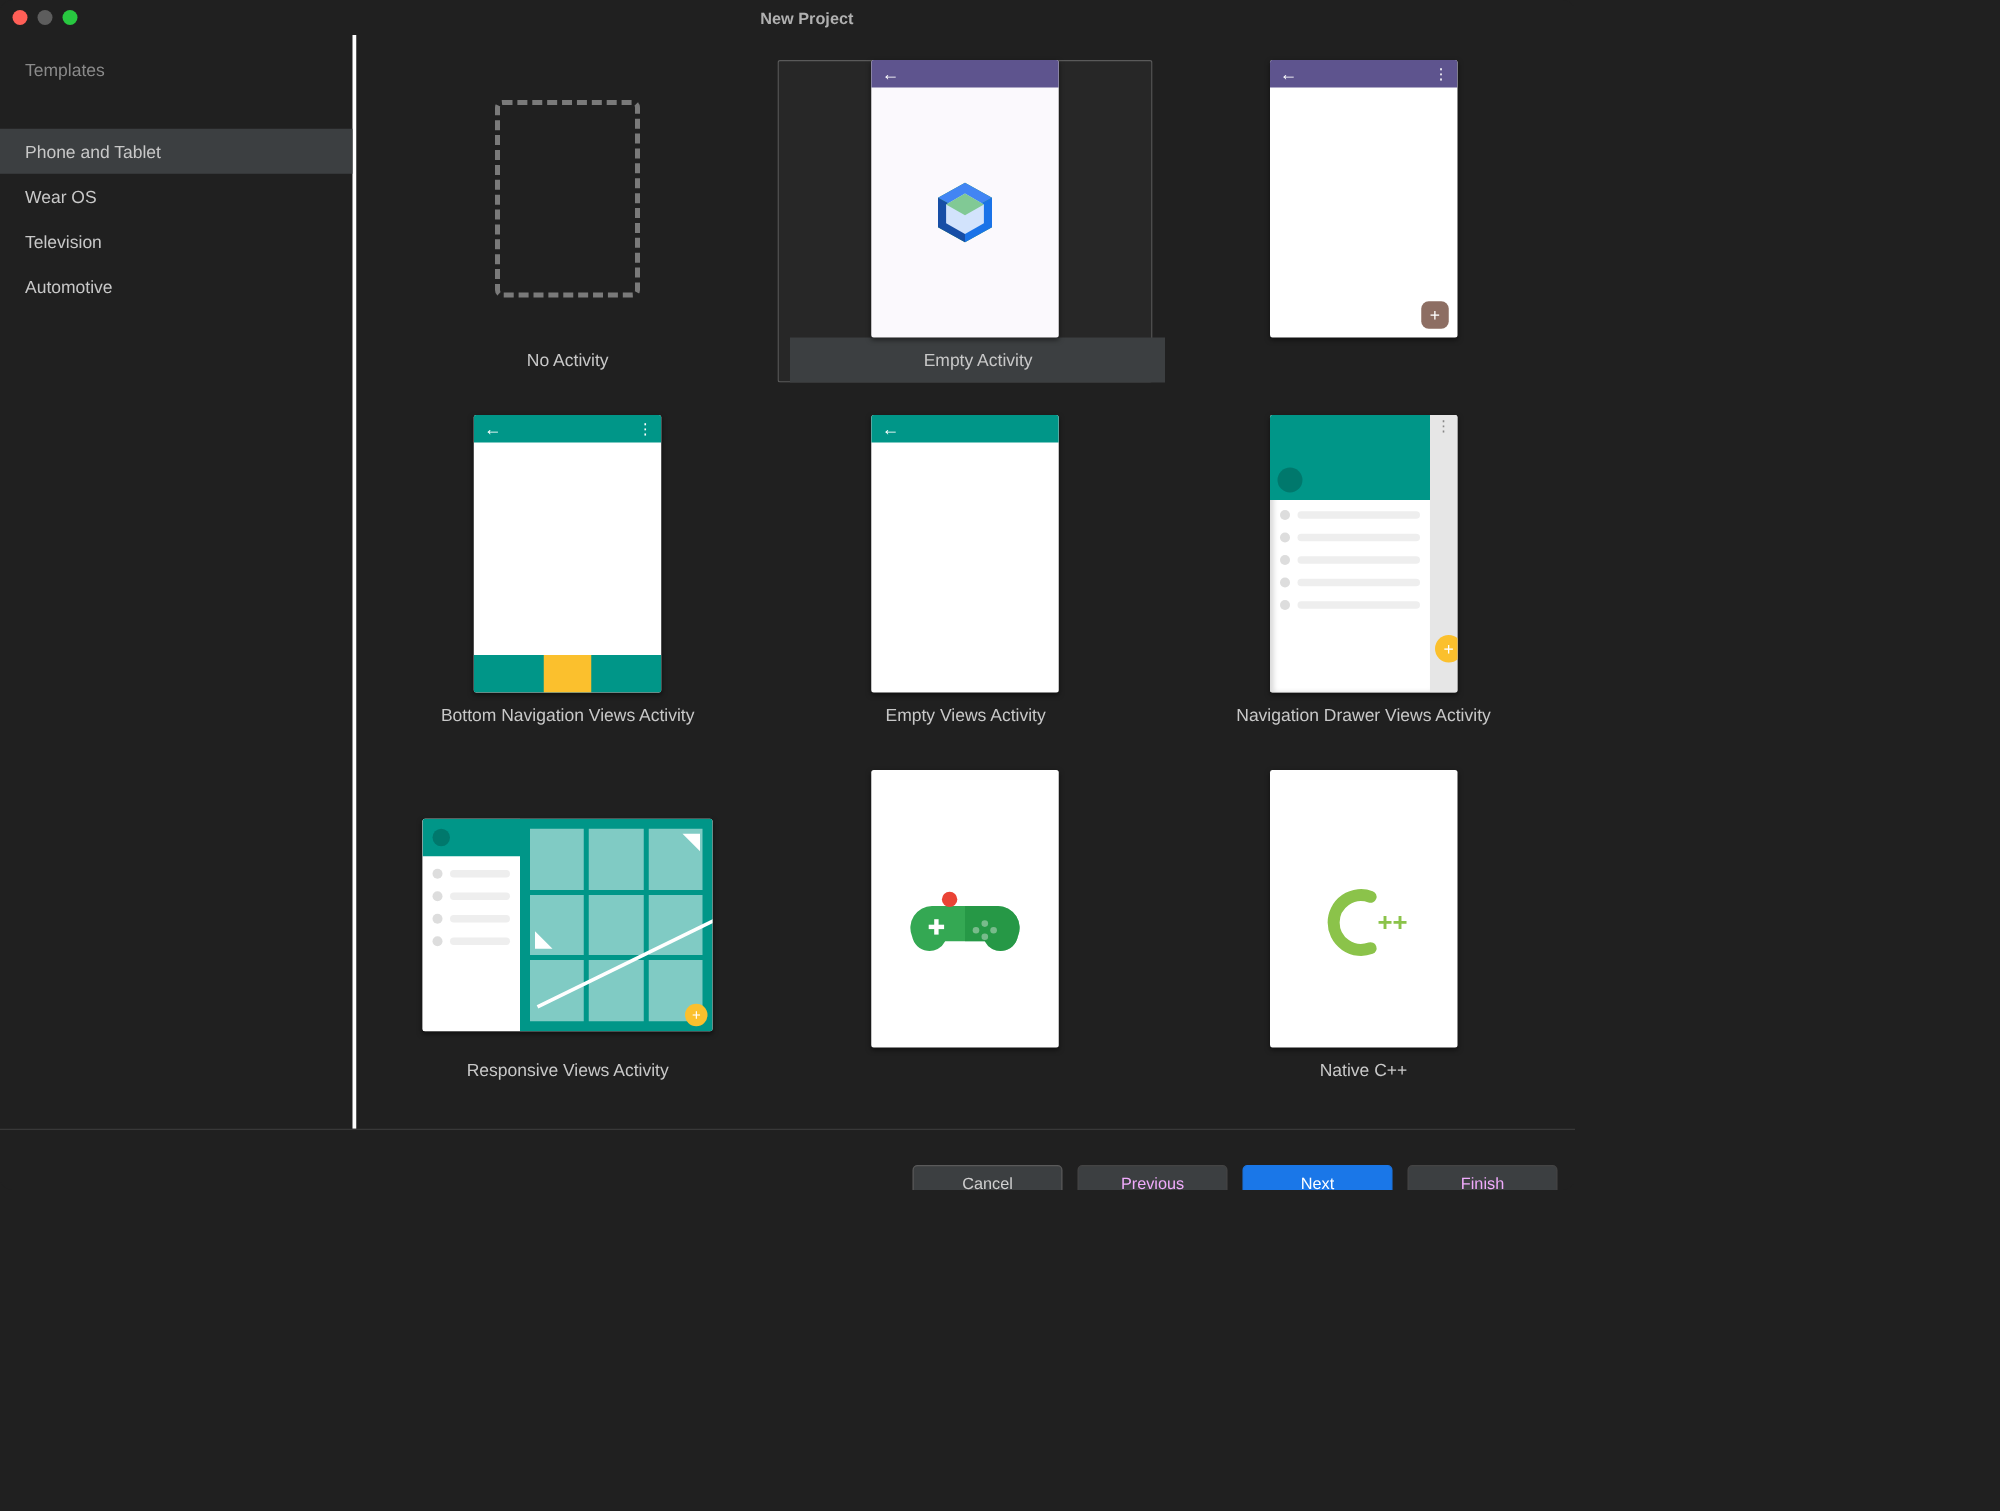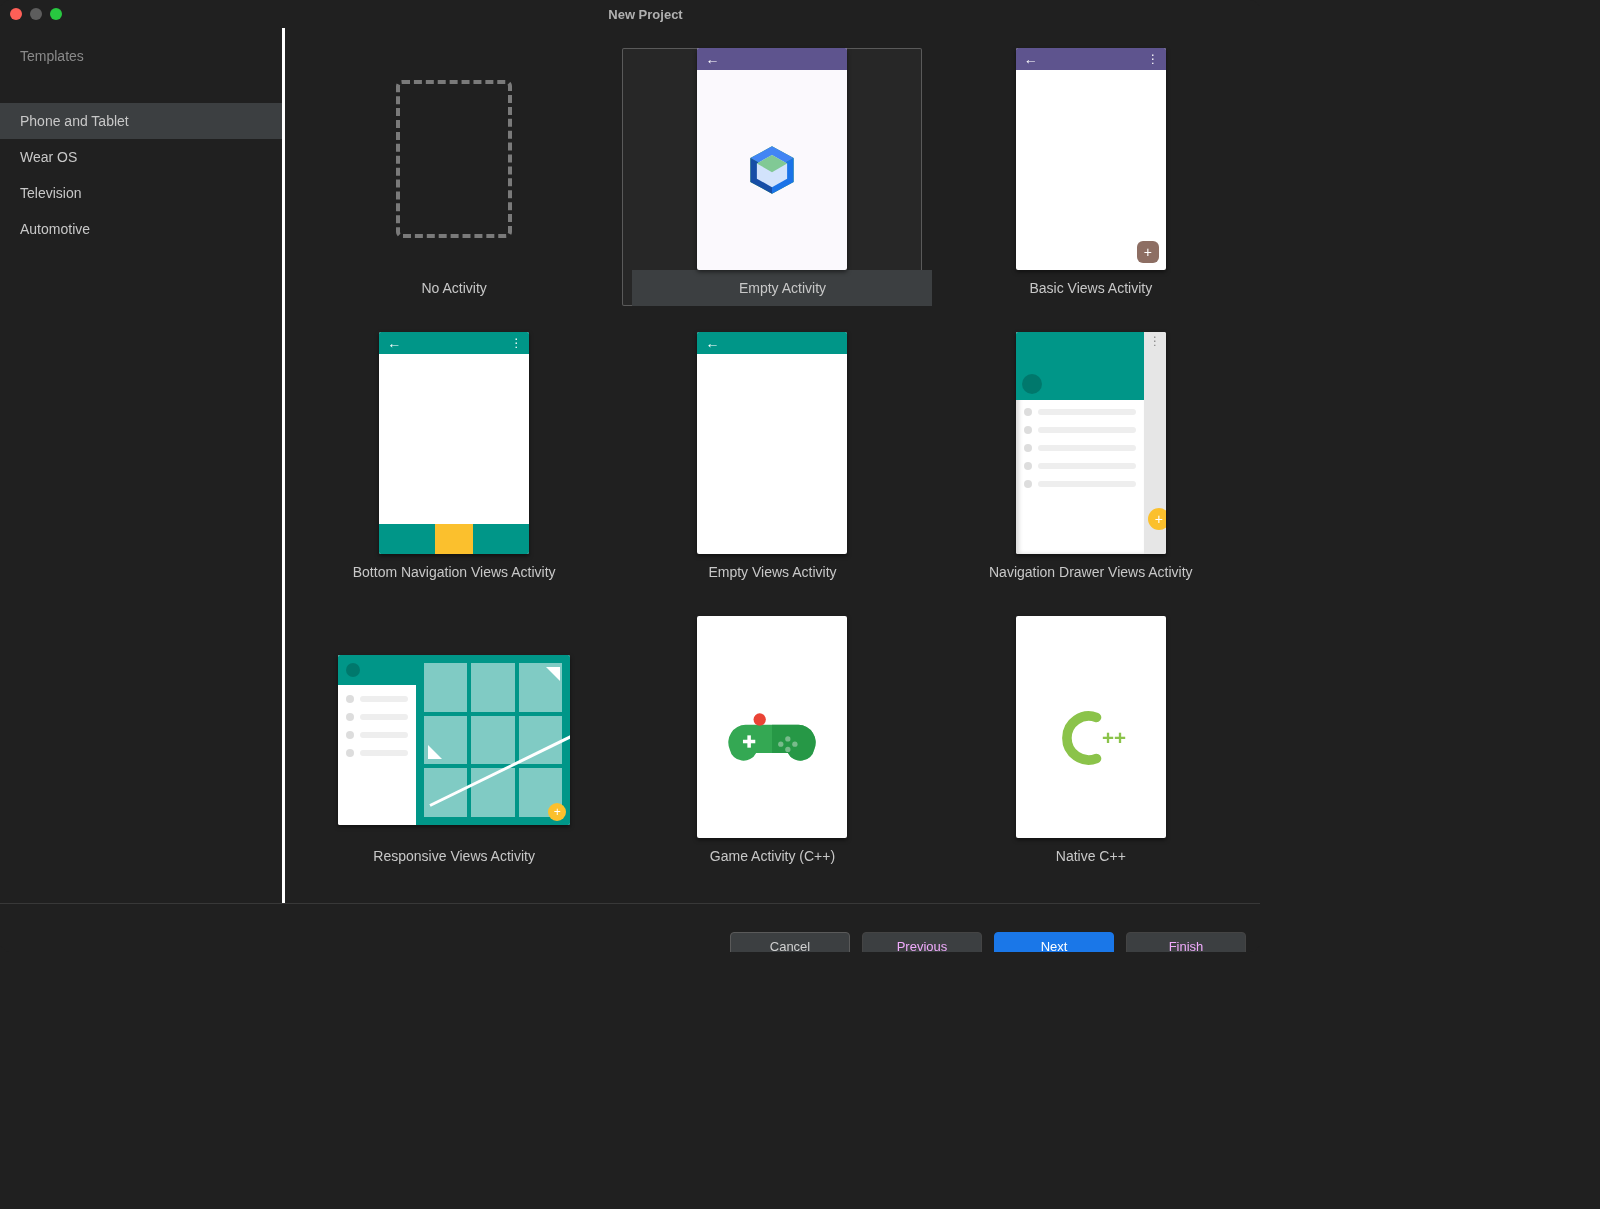--- a/index.html
+++ b/index.html
@@ -232,21 +232,20 @@
       <div class="card">
         <div class="thumbwrap">
             <div class="thumb">
           <div class="appbar purple">
             <span class="arrow">←</span>
             <span class="dots">⋮</span>
           </div>
           <div class="fab brown">+</div>
         </div>
           </div>
-        <div class="label">Basic Views Activity</div>
       </div>
 
       <div class="card">
         <div class="thumbwrap">
             <div class="thumb">
           <div class="appbar teal">
             <span class="arrow">←</span>
             <span class="dots">⋮</span>
           </div>
           <div class="bottomnav">
@@ -370,21 +369,20 @@
               <circle cx="68" cy="36" r="3" fill="#fff"></circle>
                   <circle cx="76" cy="42" r="3" fill="#fff"></circle>
               <circle cx="68" cy="48" r="3" fill="#fff"></circle>
                   <circle cx="60" cy="42" r="3" fill="#fff"></circle>
               <path d="M20 20 h60 a20 20 0 0 1 18 28 a16 16 0 0 1 -30 4 h-36 a16 16 0 0 1 -30 -4 a20 20 0 0 1 18 -28 z M50 20 v0" fill="none"></path>
               <path d="M50 20 h30 a20 20 0 0 1 18 28 a16 16 0 0 1 -30 4 h-18 z" fill="#1e8e3e" opacity=".6"></path>
             </svg>
           </div>
         </div>
           </div>
-        <div class="label">Game Activity (C++)</div>
       </div>
 
       <div class="card">
         <div class="thumbwrap">
             <div class="thumb">
           <div class="centered">
             <svg width="96" height="70" viewBox="0 0 140 100">
               <path d="M78 20 a32 32 0 1 0 0 60" fill="none" stroke="#8bc34a" stroke-width="14" stroke-linecap="round"></path>
               <text x="86" y="60" font-family="sans-serif" font-weight="700" font-size="30" fill="#8bc34a">++</text>
             </svg>

